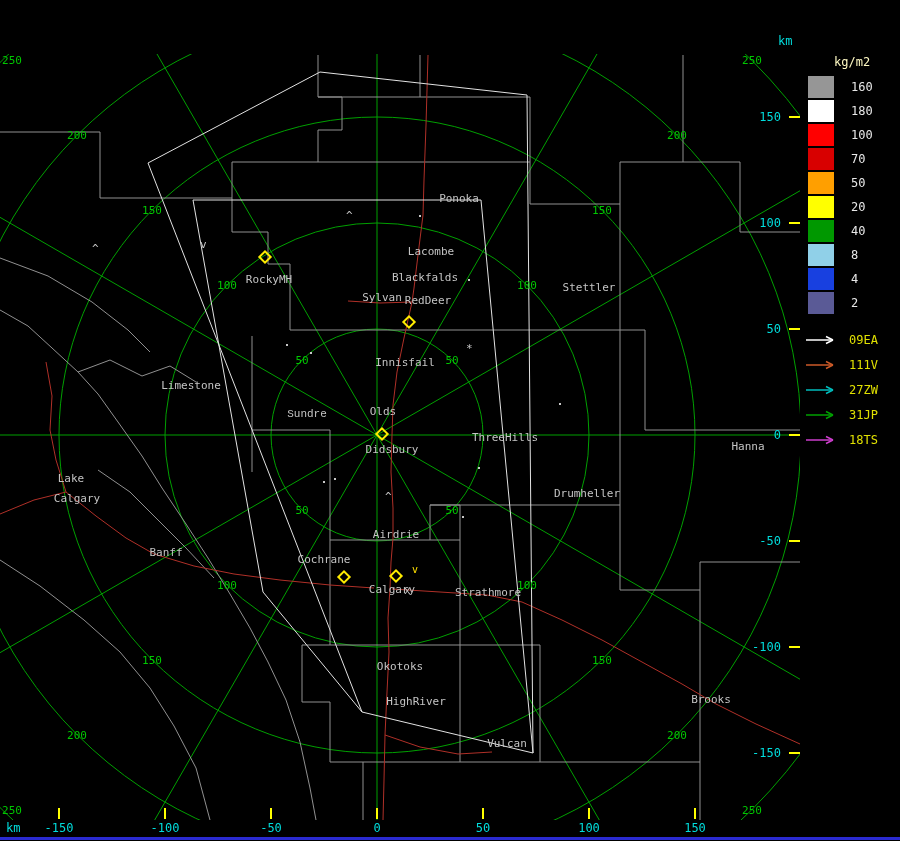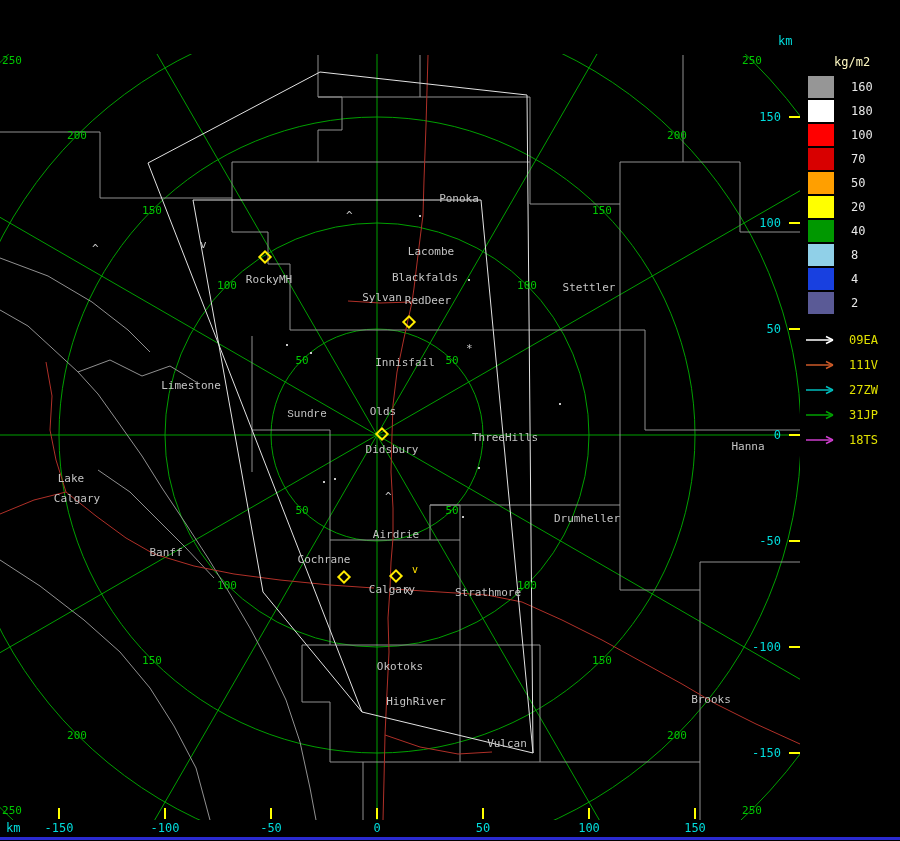--- a/index.html
+++ b/index.html
@@ -164,21 +164,21 @@
       <div class="town" style="left: 307px; top: 414px; font-family: Liberation Mono, monospace;">Sundre</div>
 
       <div class="town" style="left: 383px; top: 411px;">Olds</div>
 
       <div class="town" style="left: 392px; top: 449px;">Didsbury</div>
 
       <div class="town" style="left: 505px; top: 437px;">ThreeHills</div>
 
       <div class="town" style="left: 700px; top: 446px; margin-left: 48px;">Hanna</div>
 
-      <div class="town" style="left: 587px; top: 493px; margin-top: 25px;">Drumheller</div>
+      <div class="town" style="left: 587px; top: 493px;">Drumheller</div>
 
       <div class="town" style="left: 71px; top: 478px;">Lake</div>
 
       <div class="town" style="left: 77px; top: 498px;">Calgary</div>
 
       <div class="town" style="left: 166px; top: 552px;">Banff</div>
 
       <div class="town" style="left: 396px; top: 534px;">Airdrie</div>
 
       <div class="town" style="left: 324px; top: 559px;">Cochrane</div>

